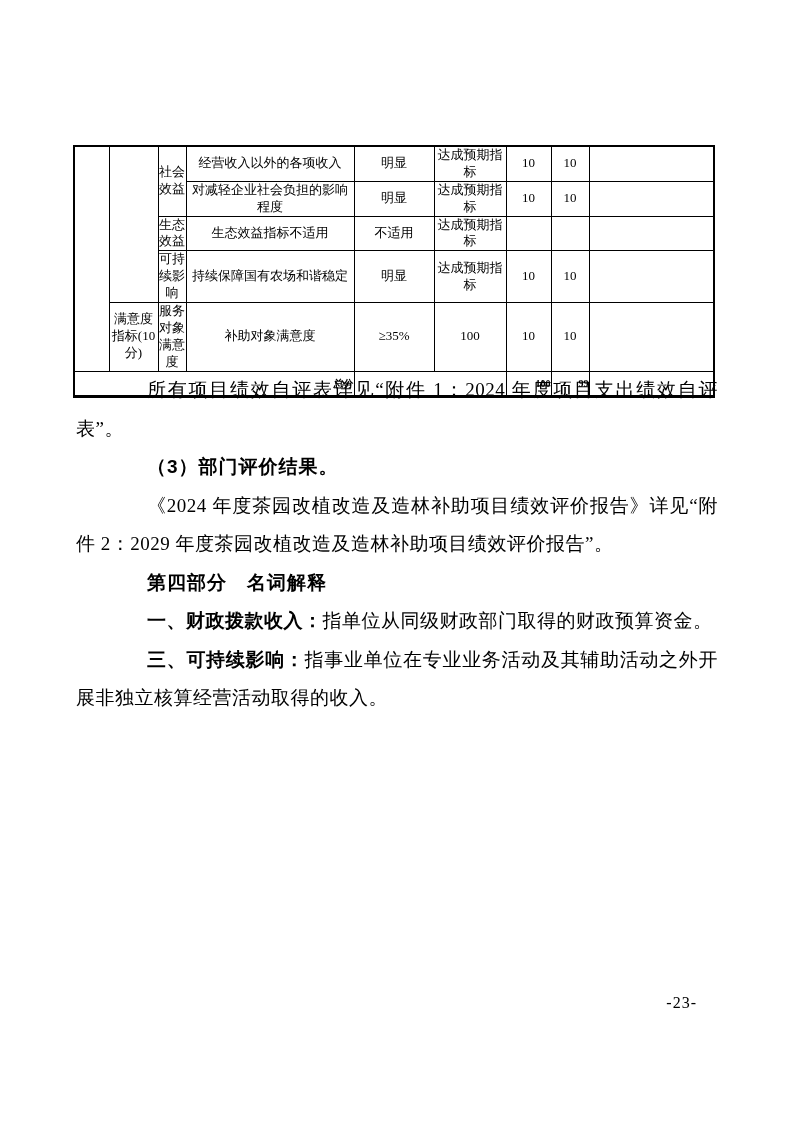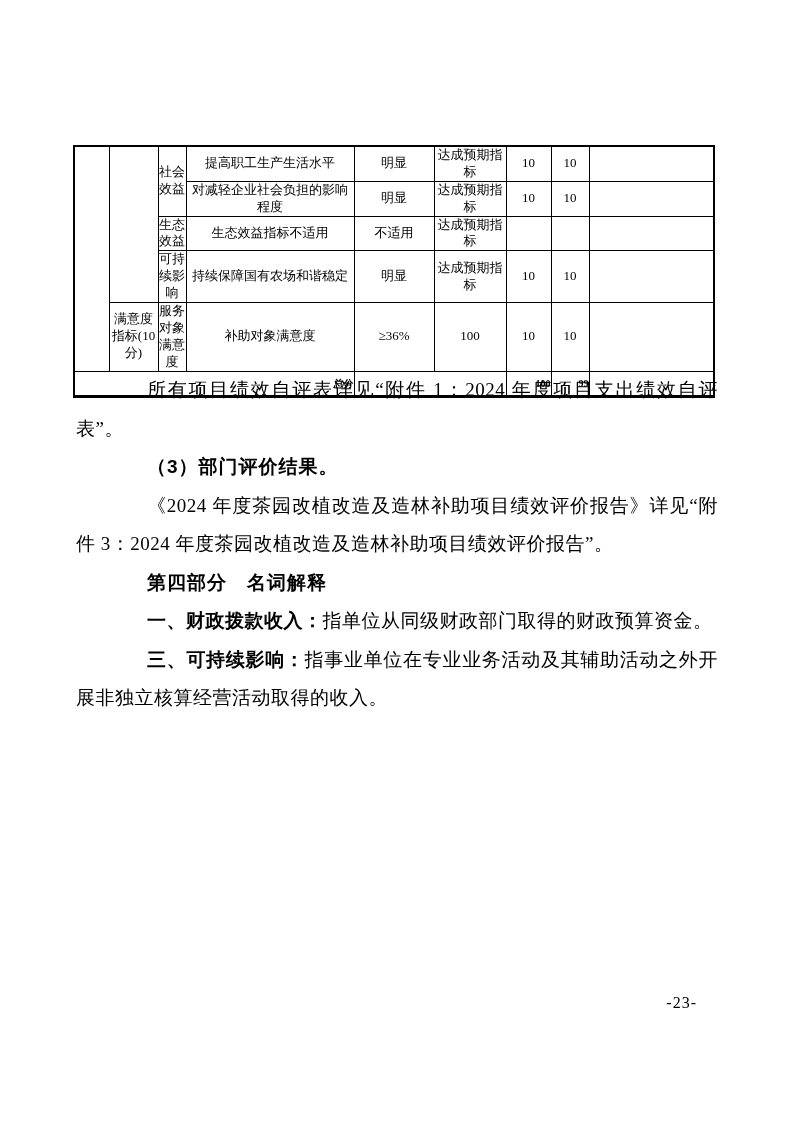--- a/index.html
+++ b/index.html
@@ -66,21 +66,21 @@
         <col style="width:72px">
       <col style="width:45px">
         <col style="width:38px">
         <col style="width:125px">
     </colgroup>
     <tbody>
         <tr class="trh1">
       <td rowspan="5"></td>
       <td rowspan="4" class="cB"></td>
       <td rowspan="2" class="cC">社会效益</td>
-      <td class="cD">提高职工生产生活水平</td>
+      <td class="cD">经营收入以外的各项收入</td>
       <td>明显</td>
       <td class="cF">达成预期指标</td>
       <td class="num">10</td>
       <td class="num">10</td>
       <td></td>
     </tr>
     <tr class="trh2">
       <td class="cD">对减轻企业社会负担的影响程度</td>
       <td>明显</td>
       <td class="cF">达成预期指标</td>
@@ -103,40 +103,40 @@
       <td>明显</td>
       <td class="cF">达成预期指标</td>
       <td class="num">10</td>
       <td class="num">10</td>
       <td></td>
     </tr>
     <tr class="trh5">
       <td class="cB">满意度指标(10 分)</td>
       <td class="cC">服务对象满意度</td>
       <td class="cD">补助对象满意度</td>
-      <td>≥36%</td>
+      <td>≥35%</td>
       <td>100</td>
       <td class="num">10</td>
       <td class="num">10</td>
       <td></td>
     </tr>
     <tr class="trh6 total">
       <td colspan="4">总分</td>
       <td colspan="2"></td>
       <td>100</td>
       <td>99</td>
       <td></td>
     </tr>
   </tbody>
     </table>
 
   <div class="body-text">
     <p>所有项目绩效自评表详见“附件 1：2024 年度项目支出绩效自评表”。</p>
     <p class="subhead">（3）部门评价结果。</p>
-    <p>《2024 年度茶园改植改造及造林补助项目绩效评价报告》详见“附件 3：2024 年度茶园改植改造及造林补助项目绩效评价报告”。</p>
+    <p>《2024 年度茶园改植改造及造林补助项目绩效评价报告》详见“附件 2：2029 年度茶园改植改造及造林补助项目绩效评价报告”。</p>
     <p class="part-heading">第四部分　名词解释</p>
     <p><span class="lead">一、财政拨款收入：</span><span>指单位从同级财政部门取得的财政预算资金。</span></p>
     <p><span class="lead">三、可持续影响：</span><span>指事业单位在专业业务活动及其辅助活动之外开展非独立核算经营活动取得的收入。</span></p>
   </div>
 
   <div class="page-number">-23-</div>
 
 </div>
 
 </body></html>

